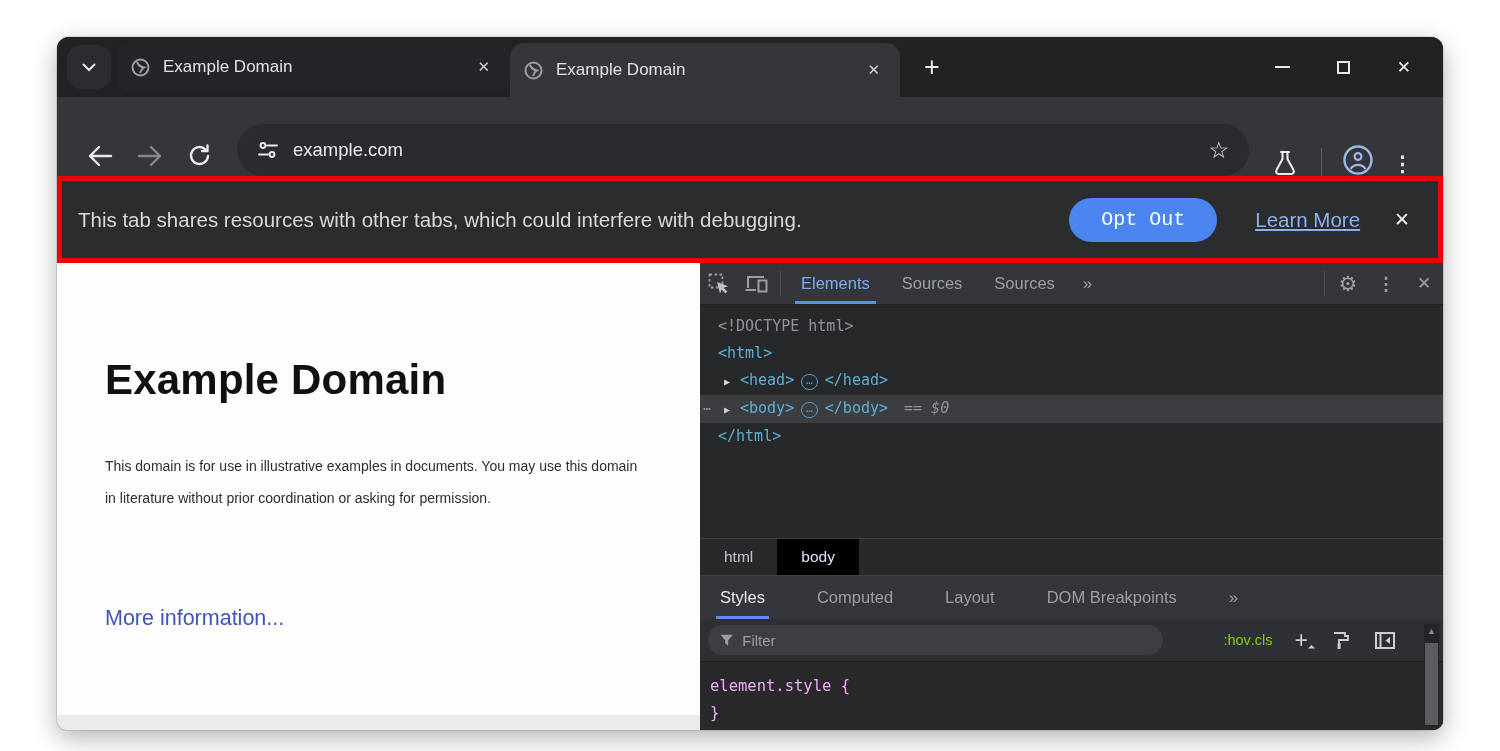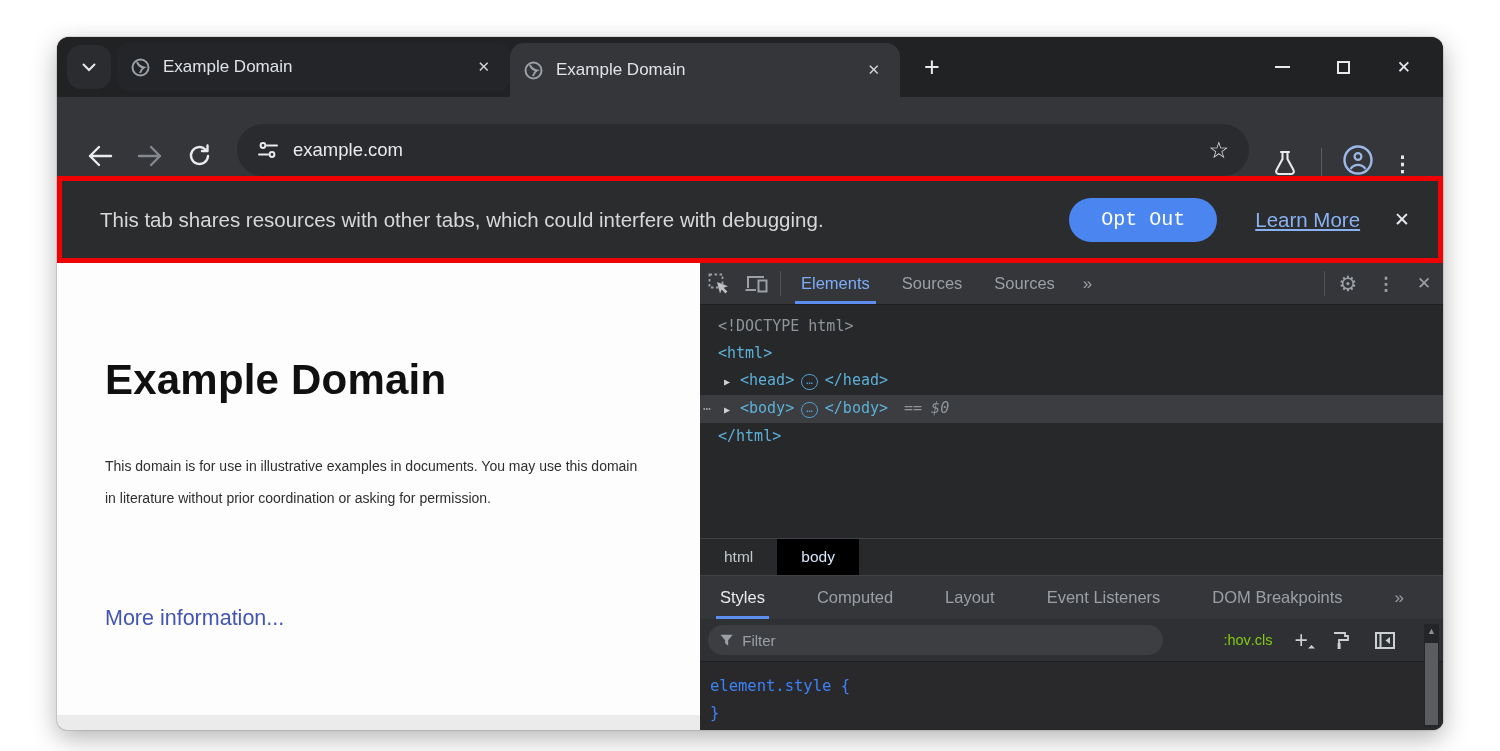--- a/index.html
+++ b/index.html
@@ -29,21 +29,21 @@
   .navbtn { width:40px; height:40px; display:flex; align-items:center; justify-content:center; flex:0 0 auto; margin:0 5px; }
   .omnibox { flex:1; height:52px; margin:0 14px 0 12px; border-radius:26px; background:#2a2b2e; display:flex; align-items:center; padding:0 20px; }
   .omni-url { color:#e8eaed; font-size:18.5px; margin-left:14px; flex:1; }
   .star { color:#e8eaed; font-size:23px; }
   .tb-divider { width:1px; height:28px; background:#5a5e63; margin:0 14px; }
   .flask { margin:0 10px; }
   .profile { margin:0 6px; }
   .kebab { color:#e8eaed; font-size:21px; font-weight:bold; padding:0 12px; letter-spacing:0; }
 
   
-  .infobar { height:87px; border:5px solid #ee0202; background:#2b2c2e; display:flex; align-items:center; padding:0 20px 0 38px; flex:0 0 auto; }
+  .infobar { height:87px; border:5px solid #ee0202; background:#2b2c2e; display:flex; align-items:center; padding:0 20px 0 16px; flex:0 0 auto; }
   .infobar-msg { color:#d8d8d8; font-size:20.5px; }
   .optout-btn { margin-left:auto; height:44px; min-width:148px; padding:0 30px; border:none; border-radius:28px; background:#4a85f0; color:#ffffff; font-size:20px; font-family:Liberation Mono, monospace; }
   .learnmore { margin-left:38px; color:#8ab2f3; font-size:20.5px; text-decoration:underline; cursor:pointer; }
   .info-close { margin-left:34px; margin-right:8px; color:#e8eaed; font-size:19px; }
 
   
   .content { flex:1; display:flex; min-height:0; }
 
   
   .page { width:643px; background:#fdfdfe; position:relative; flex:0 0 auto; }
@@ -90,21 +90,21 @@
   .dt-filterrow { height:43px; background:#2f3033; border-bottom:1px solid #1e1f21; display:flex; align-items:center; padding:0 48px 0 8px; flex:0 0 auto; }
   .filter-pill { width:455px; height:30px; border-radius:15px; background:#3d3e42; display:flex; align-items:center; padding:0 12px; }
   .filter-input { background:transparent; border:none; outline:none; color:#cdd0d3; font-size:15px; font-family:inherit; margin-left:9px; width:100%; }
   .filter-input::placeholder { color:#9aa0a6; }
   .toggle-lbl { color:#84cc16; font-size:14.5px; }
   .toggle-lbl:first-of-type { margin-left:auto; }
   .add-btn { color:#cdd0d3; font-size:23px; margin-left:22px; position:relative; line-height:1; }
   .add-btn::after { content:""; position:absolute; right:-6px; bottom:1px; border-left:5px solid transparent; border-top:5px solid #cdd0d3; transform:rotate(-45deg); }
   .ficon { margin-left:24px; display:flex; align-items:center; }
 
-  .dt-styles { flex:1; background:#29292c; font-family:"DejaVu Sans Mono", monospace; font-size:15.5px; color:#3b82f6; padding:11px 0 0 10px; line-height:27px; }
+  .dt-styles { flex:1; background:#29292c; font-family:"DejaVu Sans Mono", monospace; font-size:15.5px; color:#f0abfc; padding:11px 0 0 10px; line-height:27px; }
 
   .dt-scrollbar { position:absolute; right:4px; top:5px; bottom:3px; width:15px; background:#242528; }
   .scroll-up { position:absolute; top:2px; left:0; width:100%; text-align:center; color:#8d9094; font-size:9px; }
   .scroll-thumb { position:absolute; top:19px; bottom:2px; left:1px; width:13px; background:#5b5c60; }
 
   svg { display:block; }
 </style>
 </head>
 <body>
 
@@ -249,21 +249,20 @@
 
       <div class="dt-crumbs">
         <div class="crumb">html</div>
         <div class="crumb selected">body</div>
       </div>
 
       <div class="dt-sidetabs">
         <div class="sidetab active">Styles</div>
         <div class="sidetab">Computed</div>
         <div class="sidetab">Layout</div>
-        <div class="sidetab">Event Listeners</div>
         <div class="sidetab">DOM Breakpoints</div>
         <div class="side-more">»</div>
       </div>
 
       <div class="dt-lower">
         <div class="dt-filterrow">
           <div class="filter-pill">
             <svg width="14" height="13" viewBox="0 0 14 13">
               <path d="M0.5 0.5 H13.5 L8.6 6.2 V12 L5.4 9.5 V6.2 Z" fill="#9aa0a6"></path>
             </svg>

